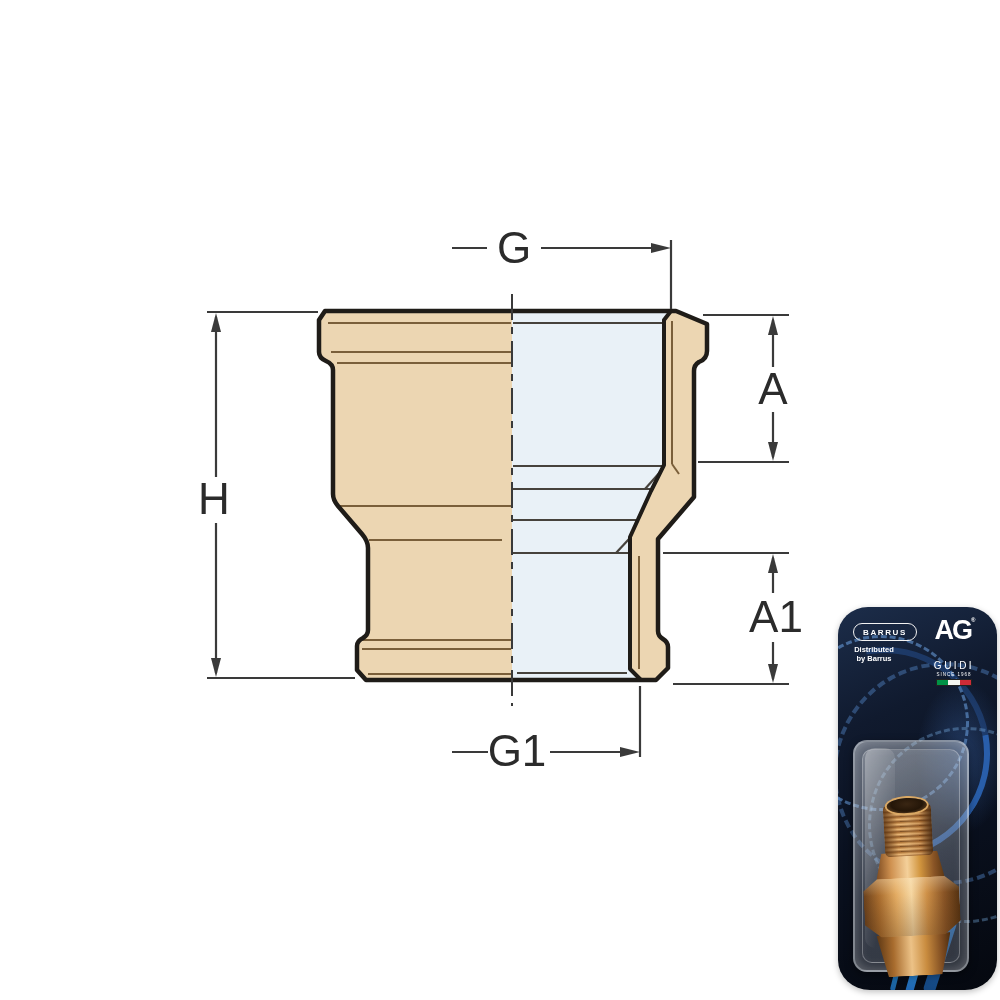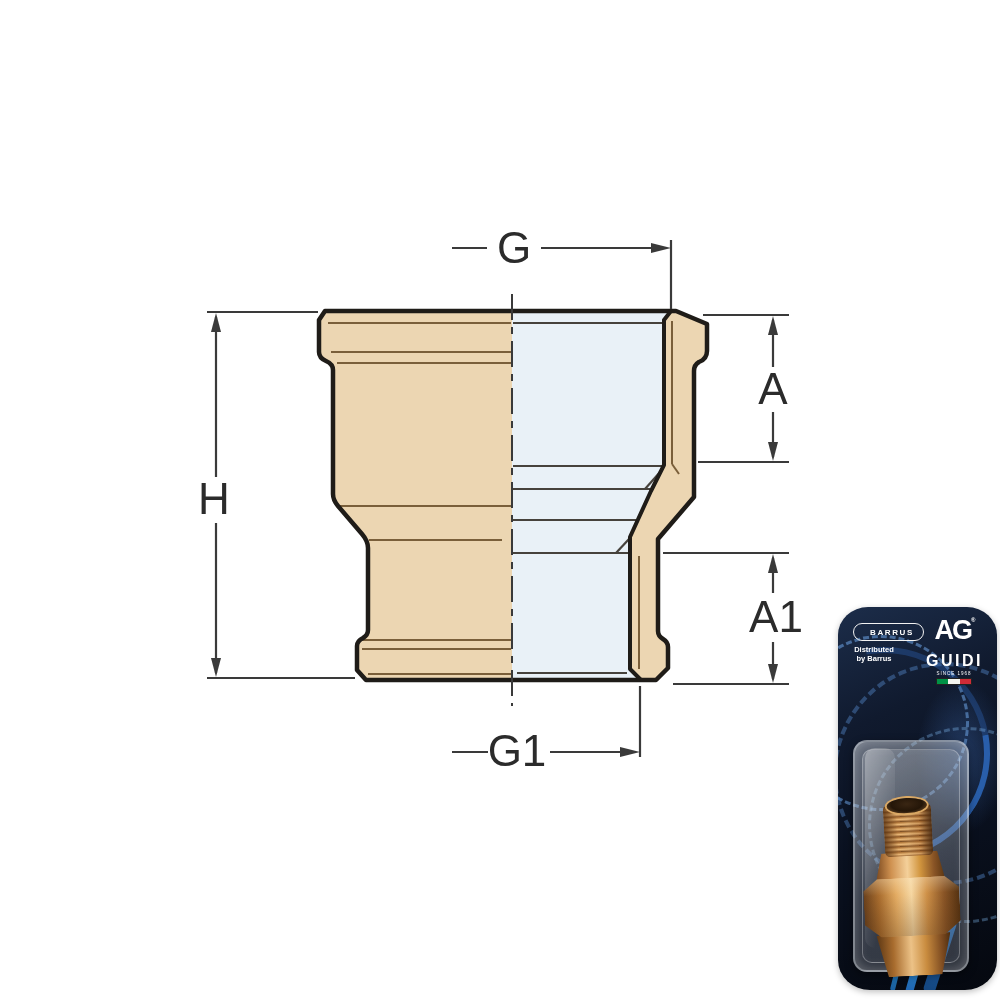--- a/index.html
+++ b/index.html
@@ -30,32 +30,32 @@
   .arc3{left:-60px;top:40px;width:200px;height:200px;border:6px solid transparent;border-right-color:rgba(45,105,190,.85);border-top-color:rgba(45,105,190,.35);transform:rotate(35deg);}
   .arc4{left:30px;top:120px;width:190px;height:190px;border:3px dashed rgba(130,185,240,.35);transform:rotate(40deg);}
   .streak{position:absolute;border-radius:4px;}
   .streak1{left:62px;top:300px;width:5px;height:85px;background:linear-gradient(#2f9fd0,#1a5f9e);transform:rotate(14deg);}
   .streak2{left:78px;top:306px;width:8px;height:82px;background:linear-gradient(#35b4e0,#1f63b0);transform:rotate(16deg);}
   .streak3{left:96px;top:312px;width:12px;height:75px;background:linear-gradient(#1f6fc0,#14457e);transform:rotate(18deg);}
   .badge{
     position:absolute;left:15px;top:16px;width:62px;height:16px;
     border:1.6px solid #f2f2f2;border-radius:9px;
     display:flex;align-items:center;justify-content:center;
-    color:#ffffff;font-size:8px;font-weight:bold;letter-spacing:1.6px;padding-left:7px;
+    color:#ffffff;font-size:8px;font-weight:bold;letter-spacing:1.6px;
   }
   .dist{
     position:absolute;left:0;top:38px;width:72px;text-align:center;
     color:#ffffff;font-size:7.5px;font-weight:bold;line-height:1.25;
   }
   .logo{
     position:absolute;left:88px;top:10px;width:56px;text-align:center;color:#fff;
   }
   .logo .mono{font-size:27px;font-weight:800;letter-spacing:-2px;line-height:1;}
   .logo .reg{font-size:6px;vertical-align:top;}
-  .logo .gname{font-size:16px;font-weight:bold;letter-spacing:2.5px;margin-top:8px;}
+  .logo .gname{font-size:10px;font-weight:normal;letter-spacing:2.5px;margin-top:16px;}
   .logo .tag{font-size:4.5px;letter-spacing:1px;margin-top:1px;}
   .flag{display:flex;width:34px;height:5px;margin:2px auto 0 auto;border:0.5px solid #222;}
   .flag span{flex:1;height:100%;}
   .blister{
     position:absolute;left:15px;top:133px;width:112px;height:228px;
     border-radius:14px;
     background:linear-gradient(150deg,rgba(205,212,222,.42) 0%,rgba(140,148,160,.30) 55%,rgba(110,116,128,.34) 100%);
     border:2px solid rgba(235,240,245,.45);
     box-shadow:inset 0 0 14px rgba(255,255,255,.30), 0 3px 8px rgba(0,0,0,.45);
   }

